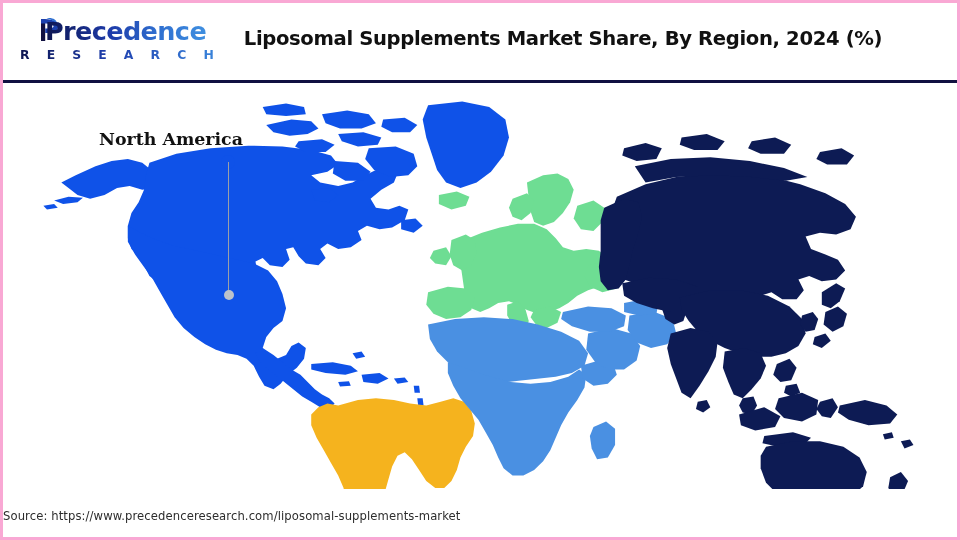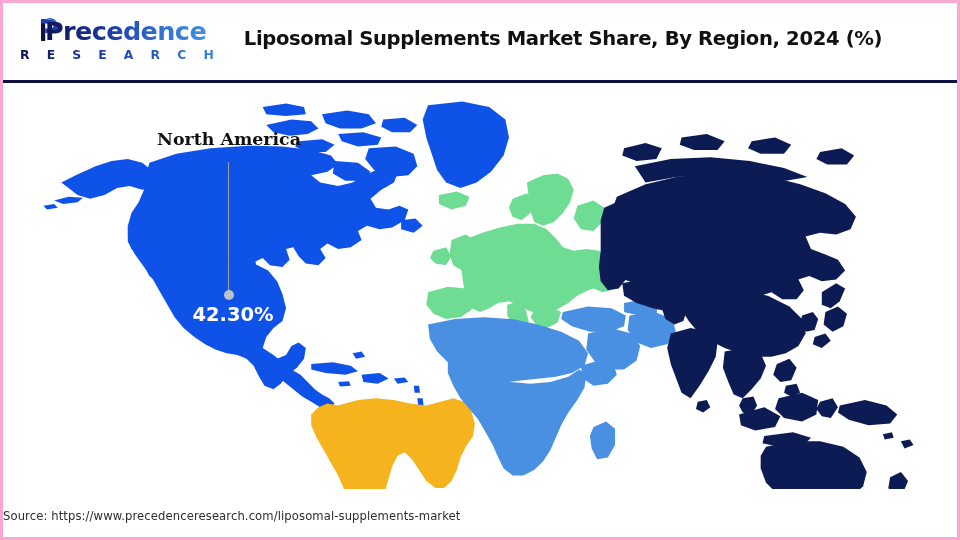--- a/index.html
+++ b/index.html
@@ -124,21 +124,20 @@
     left: 0; top: 0;
     width: 960px;
     height: 460px;
     pointer-events: none;
   }
   #callout-label {
     position: absolute;
     left: 96px;
     top: 126px;
     width: 260px;
-    text-align: center;
     font-family: "DejaVu Serif", serif;
     font-size: 17.4px;
     font-weight: 700;
     color: #111111;
     white-space: nowrap;
   }
   #callout-stem {
     position: absolute;
     left: 225px;
     top: 159px;
@@ -419,20 +418,19 @@
         <path d="M936 384 L946 382 L948 388 L938 390 Z"></path>
       </g>
     </svg>
   </div>
 
   <div id="callout">
     <div id="callout-label">North America</div>
     <div id="callout-dot-top"></div>
     <div id="callout-stem"></div>
     <div id="callout-dot-bottom"></div>
-    <div id="callout-value">42.30%</div>
   </div>
 
   <div id="footer">
     <span id="source-text">Source: https://www.precedenceresearch.com/liposomal-supplements-market</span>
   </div>
 
 </div>
 
 </body></html>

